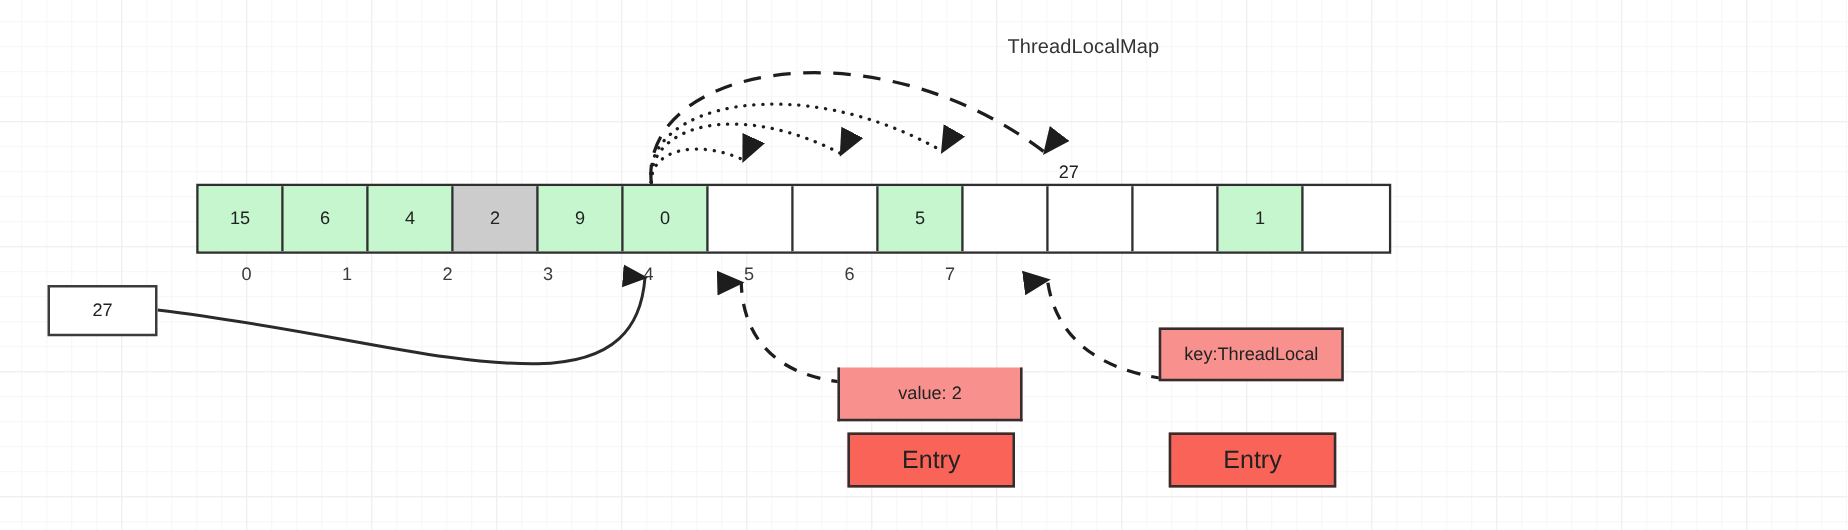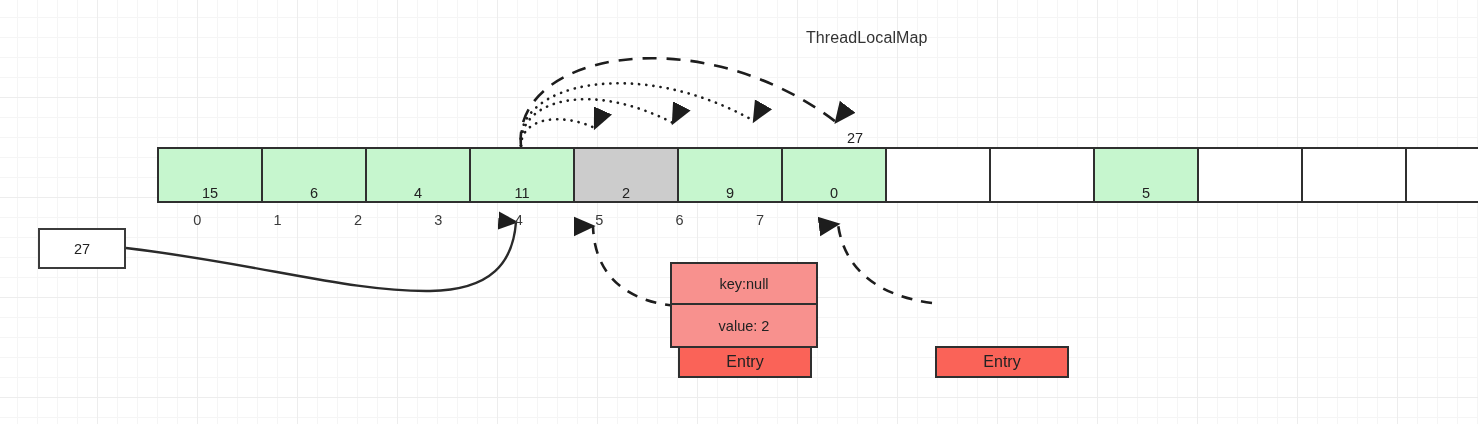--- a/index.html
+++ b/index.html
@@ -47,26 +47,26 @@
   .array-row {
     position: absolute;
     left: 157px;
     top: 147px;
     height: 56px;
     display: flex;
     border: 2.2px solid #2f2f2f;
     box-sizing: border-box;
   }
   .array-cell {
-    width: 104px;
+    width: 68px;
     height: 100%;
     box-sizing: border-box;
     border-right: 2.2px solid #2f2f2f;
     display: flex;
-    align-items: flex-end;
+    align-items: center;
     justify-content: center;
     font-size: 14.5px;
     color: #222222;
     background: #ffffff;
   }
   .array-cell:last-child { border-right: none; }
   .array-cell.filled  { background: #c6f6ce; }
   .array-cell.stale   { background: #cccccc; }
   
   .index-label {
@@ -101,34 +101,34 @@
     box-sizing: border-box;
     border: 2.2px solid #2f2f2f;
     background: #f8918e;
     display: flex;
     align-items: center;
     justify-content: center;
     font-size: 14.5px;
     color: #222222;
     white-space: nowrap;
   }
-  .entry-field.value-field { border-top: none; }
+  .entry-field.value-field { border-top: none; margin-top: 32px; }
   .entry-tag {
     position: absolute;
     top: 84px;
     left: 8px;
     width: 134px;
-    height: 32px;
+    height: 44px;
     box-sizing: border-box;
     border: 2.2px solid #2f2f2f;
     background: #fa6358;
     display: flex;
     align-items: center;
     justify-content: center;
-    font-size: 16px;
+    font-size: 20px;
     color: #222222;
   }
   
   .pointer-label {
     position: absolute;
     left: 847px;
     top: 130px;
     font-size: 14.5px;
     color: #222222;
   }
@@ -170,23 +170,20 @@
   <div class="array-row">
     <div class="array-cell filled">
         <span>15</span>
       </div>
     <div class="array-cell filled">
         <span>6</span>
       </div>
     <div class="array-cell filled">
         <span>4</span>
       </div>
-    <div class="array-cell filled">
-        <span>11</span>
-      </div>
     <div class="array-cell stale">
         <span>2</span>
       </div>
     <div class="array-cell filled">
         <span>9</span>
       </div>
     <div class="array-cell filled">
         <span>0</span>
       </div>
     <div class="array-cell">
@@ -222,22 +219,22 @@
   <div class="index-label" style="left:478.6px;">4</div>
   <div class="index-label" style="left:559px;">5</div>
   <div class="index-label" style="left:639.4px;">6</div>
   <div class="index-label" style="left:719.8px;">7</div>
 
   <div class="value-box">
     <span>27</span>
   </div>
 
   <div class="entry-card" style="left:670px; top:262px;">
-    <div class="entry-field key-field">key:null</div>
     <div class="entry-field value-field">value: 2</div>
     <div class="entry-tag">Entry</div>
   </div>
 
   <div class="entry-card" style="left:927px; top:262px;">
+    <div class="entry-field key-field">key:ThreadLocal</div>
     <div class="entry-tag">Entry</div>
   </div>
 
 </div>
 
 </body></html>

